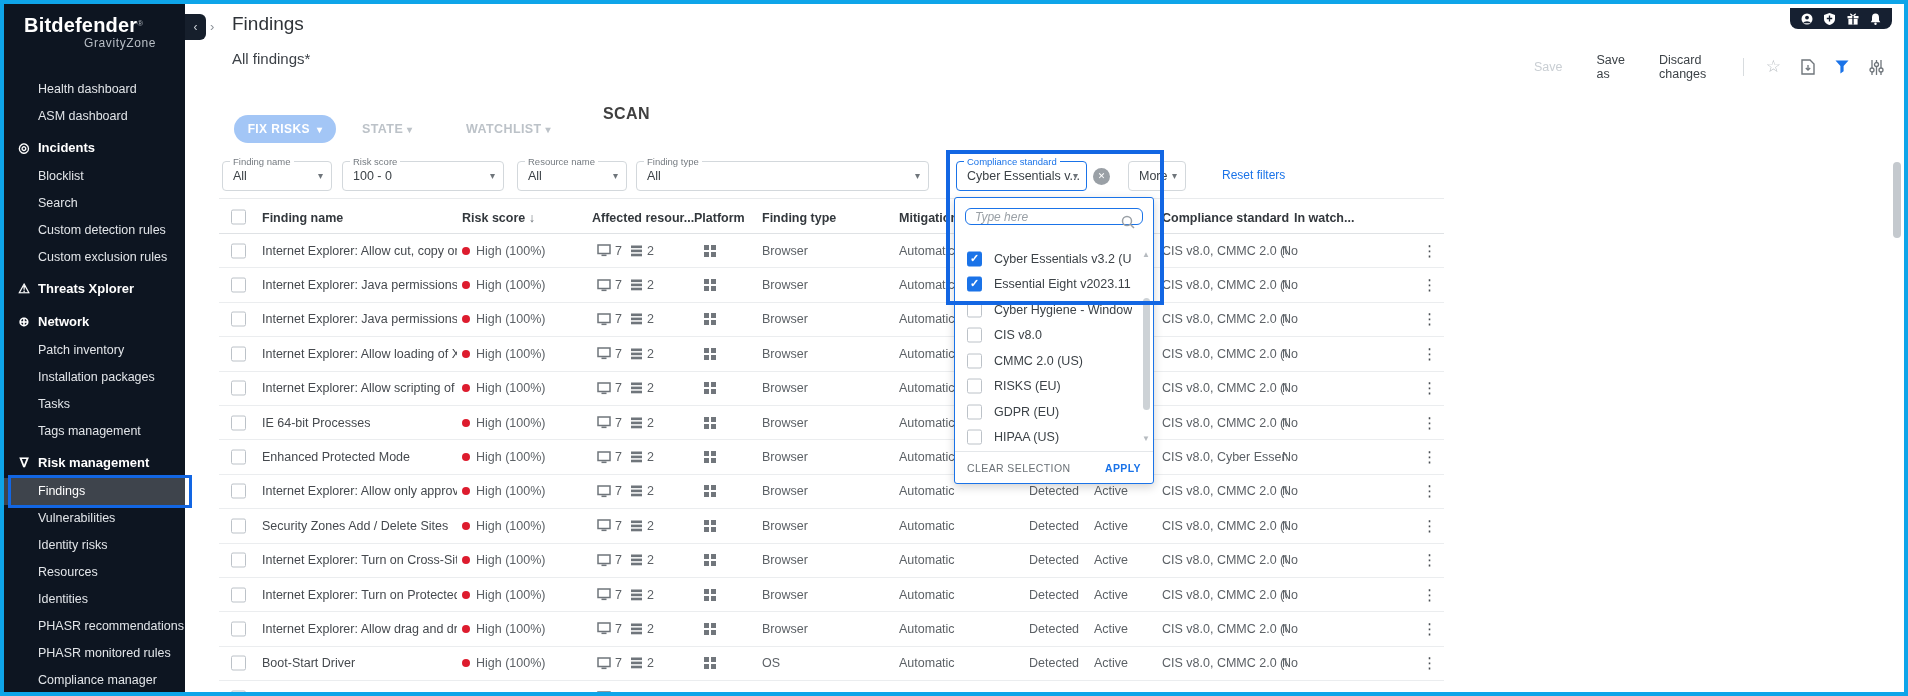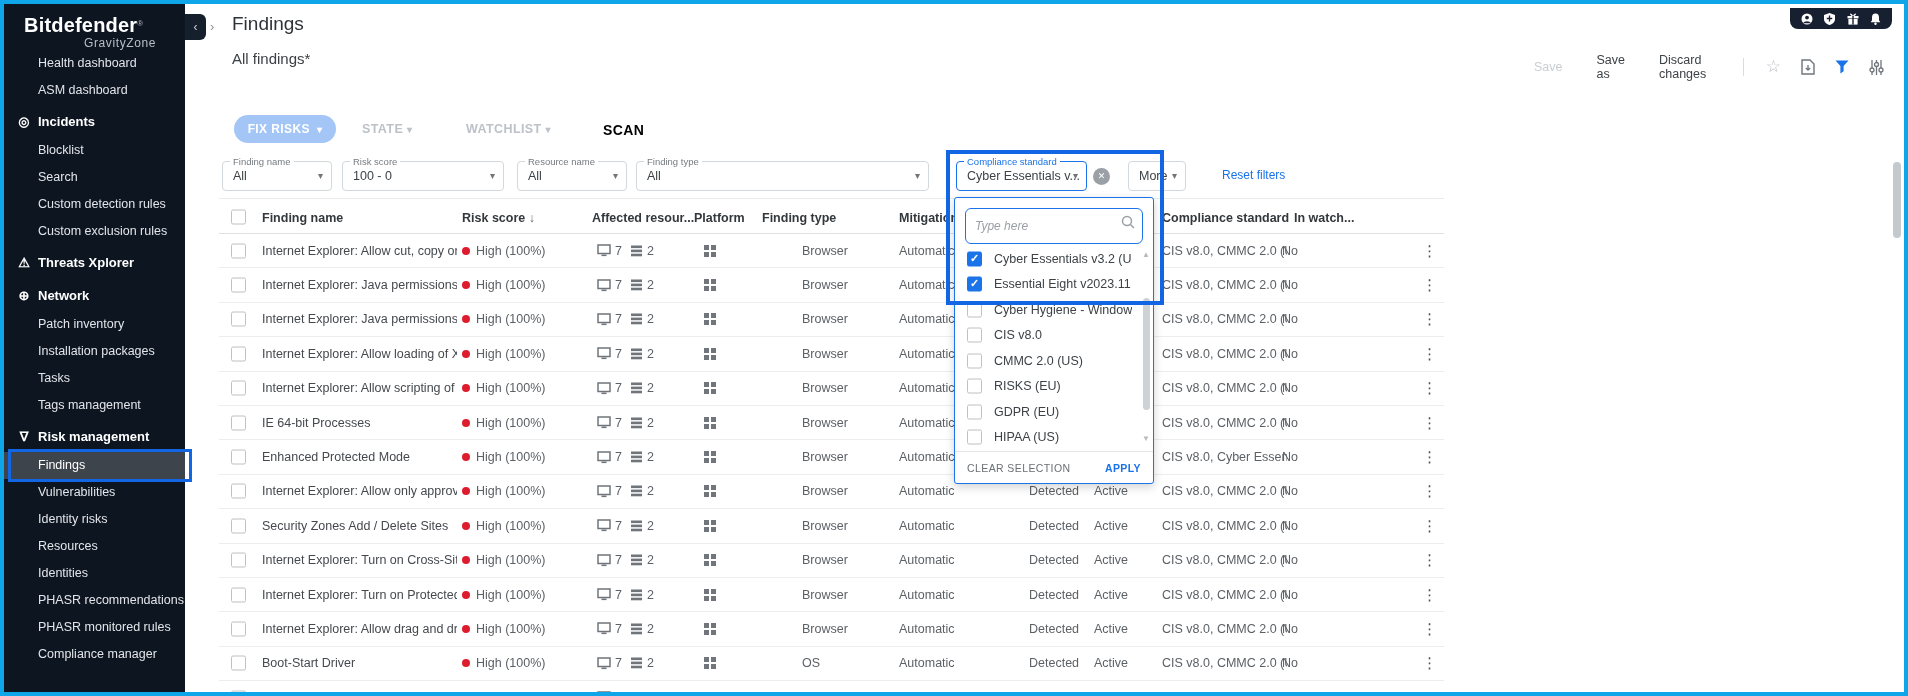--- a/index.html
+++ b/index.html
@@ -3,21 +3,21 @@
 <meta charset="utf-8">
 <style>
   html,body{margin:0;padding:0;background:#e8eaed;font-family:"Liberation Sans",sans-serif;}
   .frame{position:relative;width:1908px;height:696px;box-sizing:border-box;border:4px solid #0ea5e9;background:#fff;overflow:hidden;}
   
   .sidebar{position:absolute;left:0;top:0;bottom:0;width:181px;background:#0d1521;color:#dfe3e7;z-index:2;}
   .logo{padding:10px 0 0 20px;}
   .logo-title{font-size:20px;font-weight:bold;color:#fff;letter-spacing:.2px;}
   .logo-tm{font-size:8px;vertical-align:super;color:#aeb4bb;}
   .logo-sub{font-size:12px;color:#b9bfc6;text-align:right;width:132px;margin-top:-1px;letter-spacing:.6px;}
-  .nav{}
+  .nav{margin-top:26px;}
   .side-item{position:relative;height:27px;line-height:27px;padding-left:34px;font-size:12.5px;color:#e2e5e9;white-space:nowrap;cursor:pointer;}
   .side-item.section{height:30px;line-height:30px;margin-top:3px;font-weight:bold;font-size:13px;color:#fff;}
   .side-item .s-icon{position:absolute;left:11px;top:0;width:18px;text-align:center;font-size:13px;color:#fff;}
   .side-item.active{background:#3e444c;color:#fff;}
   .side-item.active::after{content:'';position:absolute;left:4px;right:-7px;top:-3px;bottom:-3px;border:3px solid #1266e3;pointer-events:none;}
   .collapse-tab{position:absolute;left:181px;top:10px;width:21px;height:26px;background:#161f2c;border-radius:0 6px 6px 0;color:#9fd;z-index:3;
     display:flex;align-items:center;justify-content:center;font-size:12px;color:#cfd4d9;cursor:pointer;}
   .expand-arrow{position:absolute;left:206px;top:15px;font-size:13px;color:#8a9097;cursor:pointer;z-index:3;}
   
   .page-title{position:absolute;left:228px;top:9px;font-size:19px;font-weight:500;color:#2f3338;}
@@ -27,21 +27,21 @@
   .topbar-actions{position:absolute;top:54px;left:1530px;height:18px;display:flex;align-items:center;font-size:12.5px;}
   .tb-txt{margin-right:34px;cursor:pointer;}
   .tb-save{color:#c9ced3;}
   .tb-dark{color:#3c4247;}
   .tb-div{width:1px;height:18px;background:#d8dcdf;margin-right:22px;}
   .tb-ic{margin-right:20px;cursor:pointer;display:flex;align-items:center;}
   .star{font-size:17px;color:#b9bec3;line-height:14px;}
   
   .pill-btn{position:absolute;left:230px;top:111px;width:102px;height:28px;border-radius:14px;background:#a3c6f6;color:#fff;font-size:12px;font-weight:bold;letter-spacing:.4px;display:flex;align-items:center;justify-content:center;gap:7px;cursor:pointer;}
   .tab-dis{position:absolute;top:118px;font-size:12.5px;font-weight:bold;letter-spacing:.4px;color:#bcc2c8;cursor:default;}
-  .tab-plain{position:absolute;top:118px;font-size:14px;font-weight:bold;letter-spacing:.4px;color:#000000;cursor:pointer;}
+  .tab-plain{position:absolute;top:101px;font-size:16px;font-weight:bold;letter-spacing:.4px;color:#404040;cursor:pointer;}
   .chev{font-size:10px;}
   
   .ffield{position:absolute;top:157px;height:30px;box-sizing:border-box;border:1px solid #d3d8dc;border-radius:4px;background:#fff;cursor:pointer;}
   .flabel{position:absolute;top:-6px;left:7px;font-size:9.5px;color:#757b81;background:#fff;padding:0 3px;white-space:nowrap;}
   .fvalue{position:absolute;left:10px;top:0;line-height:28px;font-size:12.5px;color:#3c4247;white-space:nowrap;}
   .fchev{position:absolute;right:8px;top:0;line-height:28px;font-size:10px;color:#6f757b;}
   .ffocus{border:1px solid #1a73e8;}
   .ffocus .flabel{color:#1a73e8;}
   .clear-btn{position:absolute;left:1089px;top:164px;width:17px;height:17px;border-radius:50%;background:#9aa0a6;color:#fff;font-size:9px;line-height:17px;text-align:center;cursor:pointer;}
   .reset-link{position:absolute;left:1218px;top:164px;font-size:12px;color:#1a73e8;cursor:pointer;}
@@ -50,33 +50,33 @@
   .thead{position:absolute;left:215px;top:199px;width:1225px;height:30px;border-bottom:1px solid #dfe2e5;background:#fff;}
   .th{position:absolute;top:50%;transform:translateY(-50%);font-size:12.5px;font-weight:bold;color:#33383d;white-space:nowrap;}
   .tbody{position:absolute;left:215px;top:230px;width:1225px;}
   .t-row{position:relative;height:33.4px;border-bottom:1px solid #ebedef;background:#fff;}
   .cell{position:absolute;top:50%;transform:translateY(-50%);font-size:12.5px;color:#5c6166;white-space:nowrap;}
   .c-name{left:43px;color:#45494e;max-width:195px;overflow:hidden;}
   .cb{position:absolute;top:50%;transform:translateY(-50%);left:12px;width:15px;height:15px;box-sizing:border-box;border:1.5px solid #bcc2c8;border-radius:2px;background:#fff;cursor:pointer;}
   .dot{position:absolute;left:243px;top:50%;transform:translateY(-50%);width:8px;height:8px;border-radius:50%;background:#dd1c2e;}
   .c-risk{left:257px;}
   .res-ic{position:absolute;top:50%;transform:translateY(-50%);display:flex;align-items:center;}
-  .c-type{left:543px;margin-left:40px;}
+  .c-type{left:543px;}
   .c-mit{left:680px;}
   .c-status{left:810px;}
   .c-state{left:875px;}
   .c-comp{left:943px;max-width:125px;overflow:hidden;}
   .c-watch{left:1063px;}
   .kebab{position:absolute;left:1203px;top:50%;transform:translateY(-50%);font-size:15px;color:#4a4f54;cursor:pointer;}
   .win-ic{position:absolute;left:485px;top:50%;transform:translateY(-50%);width:12px;height:12px;background:#71767c;}
   .win-ic::before{content:'';position:absolute;left:5px;top:0;width:2px;height:12px;background:#fff;}
   .win-ic::after{content:'';position:absolute;top:5px;left:0;height:2px;width:12px;background:#fff;}
   
   .panel{position:absolute;left:950px;top:193px;width:200px;height:287px;box-sizing:border-box;background:#fff;border:1px solid #1a73e8;border-radius:3px;box-shadow:0 3px 10px rgba(0,0,0,.18);z-index:20;}
-  .panel-search{position:absolute;left:10px;top:10px;width:178px;height:36px;box-sizing:border-box;border:1.5px solid #1a73e8;border-radius:6px;}
+  .panel-search{position:absolute;left:10px;top:10px;width:178px;height:17px;box-sizing:border-box;border:1.5px solid #1a73e8;border-radius:6px;}
   .panel-search input{position:absolute;left:0;top:0;width:100%;height:100%;border:0;outline:0;background:transparent;padding:0 28px 0 9px;box-sizing:border-box;font-family:"Liberation Sans",sans-serif;font-size:12px;color:#3c4247;}
   .panel-search input::placeholder{font-style:italic;color:#9aa0a6;}
   .mag{position:absolute;right:7px;top:6px;}
   .dd-list{position:absolute;left:0;top:48px;width:100%;height:204px;overflow:hidden;}
   .dd-item{position:relative;height:25.5px;cursor:pointer;}
   .dd-item .cb{left:12px;}
   .dd-label{position:absolute;left:39px;top:50%;transform:translateY(-50%);font-size:12.5px;color:#3c4247;white-space:nowrap;max-width:138px;overflow:hidden;}
   .cb.checked{background:#1a73e8;border-color:#1a73e8;}
   .cb.checked::after{content:'\2713';position:absolute;left:2px;top:-1px;color:#fff;font-size:11px;font-weight:bold;}
   .dd-scroll{position:absolute;right:3px;top:100px;width:7px;height:112px;background:#cdd2d6;border-radius:4px;}

